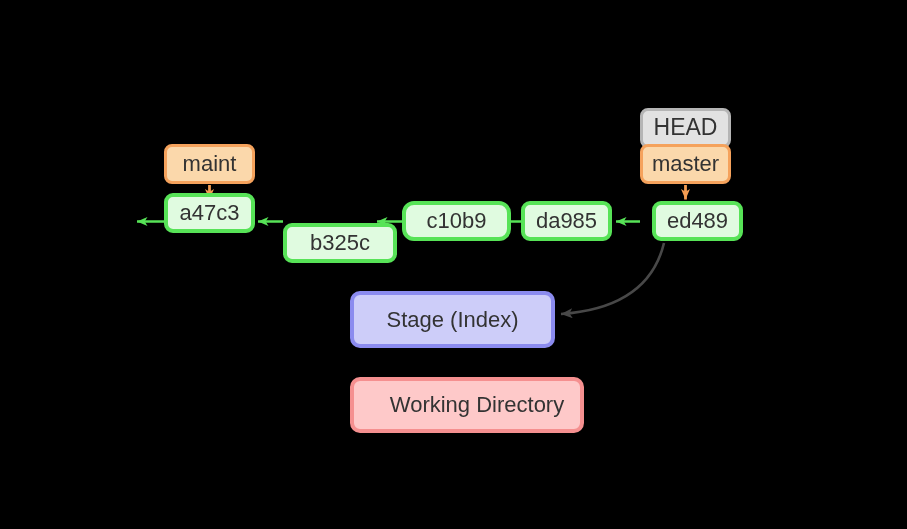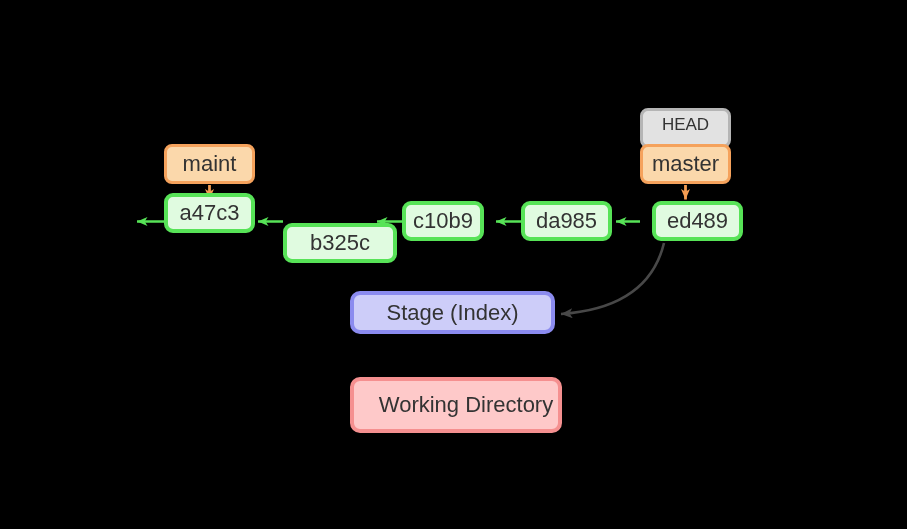--- a/index.html
+++ b/index.html
@@ -28,21 +28,21 @@
     background:var(--branch-fill);
     border:3px solid var(--branch-border);
     border-radius:8px;
     z-index:4;
   }
   .headtag{
     background:var(--head-fill);
     border:3px solid var(--head-border);
     border-radius:8px;
     z-index:2;
-    font-size:17px;
+    font-size:23px;
     align-items:flex-start;
     padding-top:5px;
   }
   .stagebox{
     background:var(--stage-fill);
     border:4px solid var(--stage-border);
     border-radius:10px;
     z-index:3;
   }
   .workdirbox{
@@ -99,31 +99,31 @@
   <div class="node branch" style="left:164px;top:144px;width:91px;height:40px;">
     <span>maint</span>
   </div>
 
   <div class="node commit" style="left:164px;top:193px;width:91px;height:40px;">
     <span>a47c3</span>
   </div>
   <div class="node commit" style="left:283px;top:201px;width:114px;height:40px;margin-top:22px;">
     <span>b325c</span>
   </div>
-  <div class="node commit" style="left:402px;top:201px;width:82px;height:40px;">
+  <div class="node commit" style="left:402px;top:201px;width:109px;height:40px;border-radius:12px;">
     <span>c10b9</span>
   </div>
   <div class="node commit" style="left:521px;top:201px;width:91px;height:40px;justify-content:center;">
     <span>da985</span>
   </div>
   <div class="node commit" style="left:640px;top:201px;width:91px;height:40px;margin-left:12px;">
     <span>ed489</span>
   </div>
 
-  <div class="node stagebox" style="left:350px;top:291px;width:205px;height:43px;text-align:right;">
+  <div class="node stagebox" style="left:350px;top:291px;width:205px;height:57px;text-align:right;">
     <span>Stage (Index)</span>
   </div>
 
-  <div class="node workdirbox" style="left:350px;top:377px;width:212px;height:56px;padding-left:20px;">
+  <div class="node workdirbox" style="left:350px;top:377px;width:234px;height:56px;padding-left:20px;">
     <span>Working Directory</span>
   </div>
 
 </div>
 
 </body></html>

